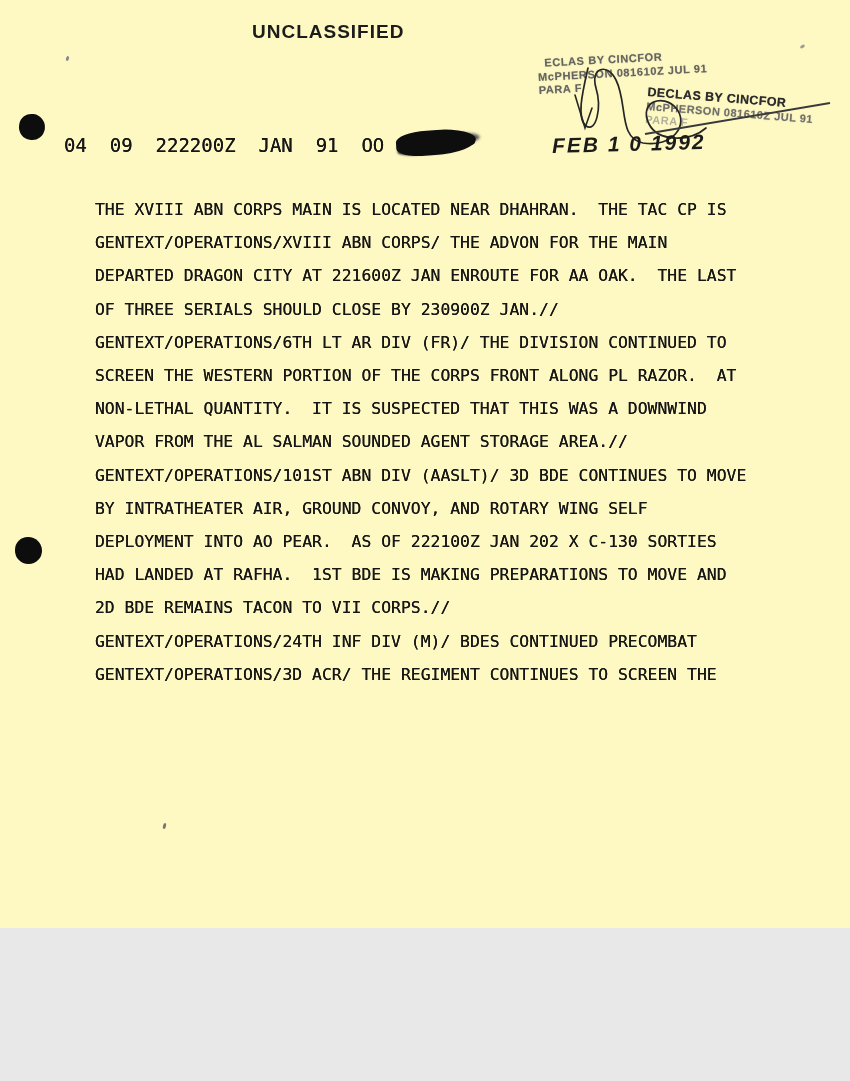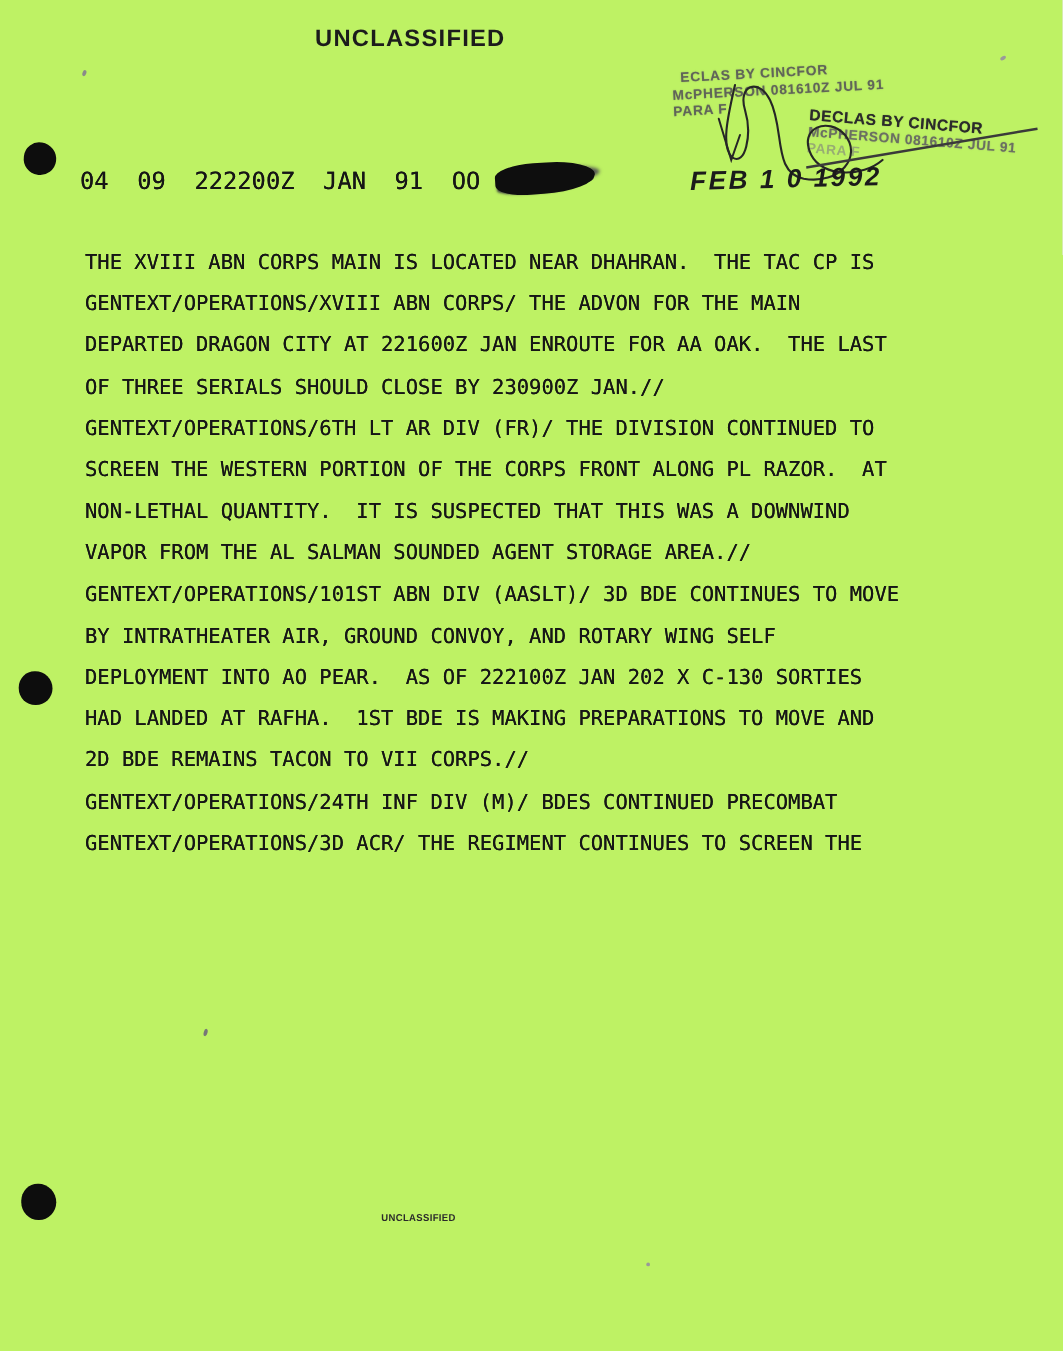--- a/index.html
+++ b/index.html
@@ -1,19 +1,19 @@
 <!DOCTYPE html>
 <html><head>
 <meta charset="utf-8">
 <style>
   html,body{margin:0;padding:0;background:#e8e8e8;}
   .page{
     position:relative;
-    width:850px;height:1081px;
-    background:#bef264;
+    width:850px;height:928px;
+    background:#fef9c3;
     overflow:hidden;
     font-family:"DejaVu Sans Mono","Liberation Mono",monospace;
     color:#161616;
   }
   
   .header-classification{
     position:absolute;left:252px;top:21px;
     font-family:"Liberation Sans",sans-serif;
     font-weight:bold;font-size:19px;letter-spacing:1px;color:#1c1c1c;
   }
@@ -40,21 +40,21 @@
     border-radius:45% 55% 60% 40%;
     transform:rotate(-4deg);
     box-shadow:6px 3px 0 -7px #333, -4px 4px 2px -5px #444, 10px -2px 3px -6px #555;
   }
   
   .body-text{
     position:absolute;left:68px;top:193px;width:700px;
     font-size:16.4px;line-height:33.2px;
     text-shadow:0 0 .45px #1a1a1a;
   }
-  .body-line{white-space:pre;}
+  .body-line{white-space:pre;margin-left:27px;}
   
   .stamp-faded{
     position:absolute;left:537px;top:57px;
     transform:rotate(-3deg);transform-origin:left top;
     font-family:"Liberation Sans",sans-serif;font-weight:bold;
     font-size:11px;line-height:13.5px;letter-spacing:.6px;
     color:rgba(85,85,85,.82);
     text-shadow:0 0 1px rgba(100,100,100,.6);
     white-space:nowrap;
   }

